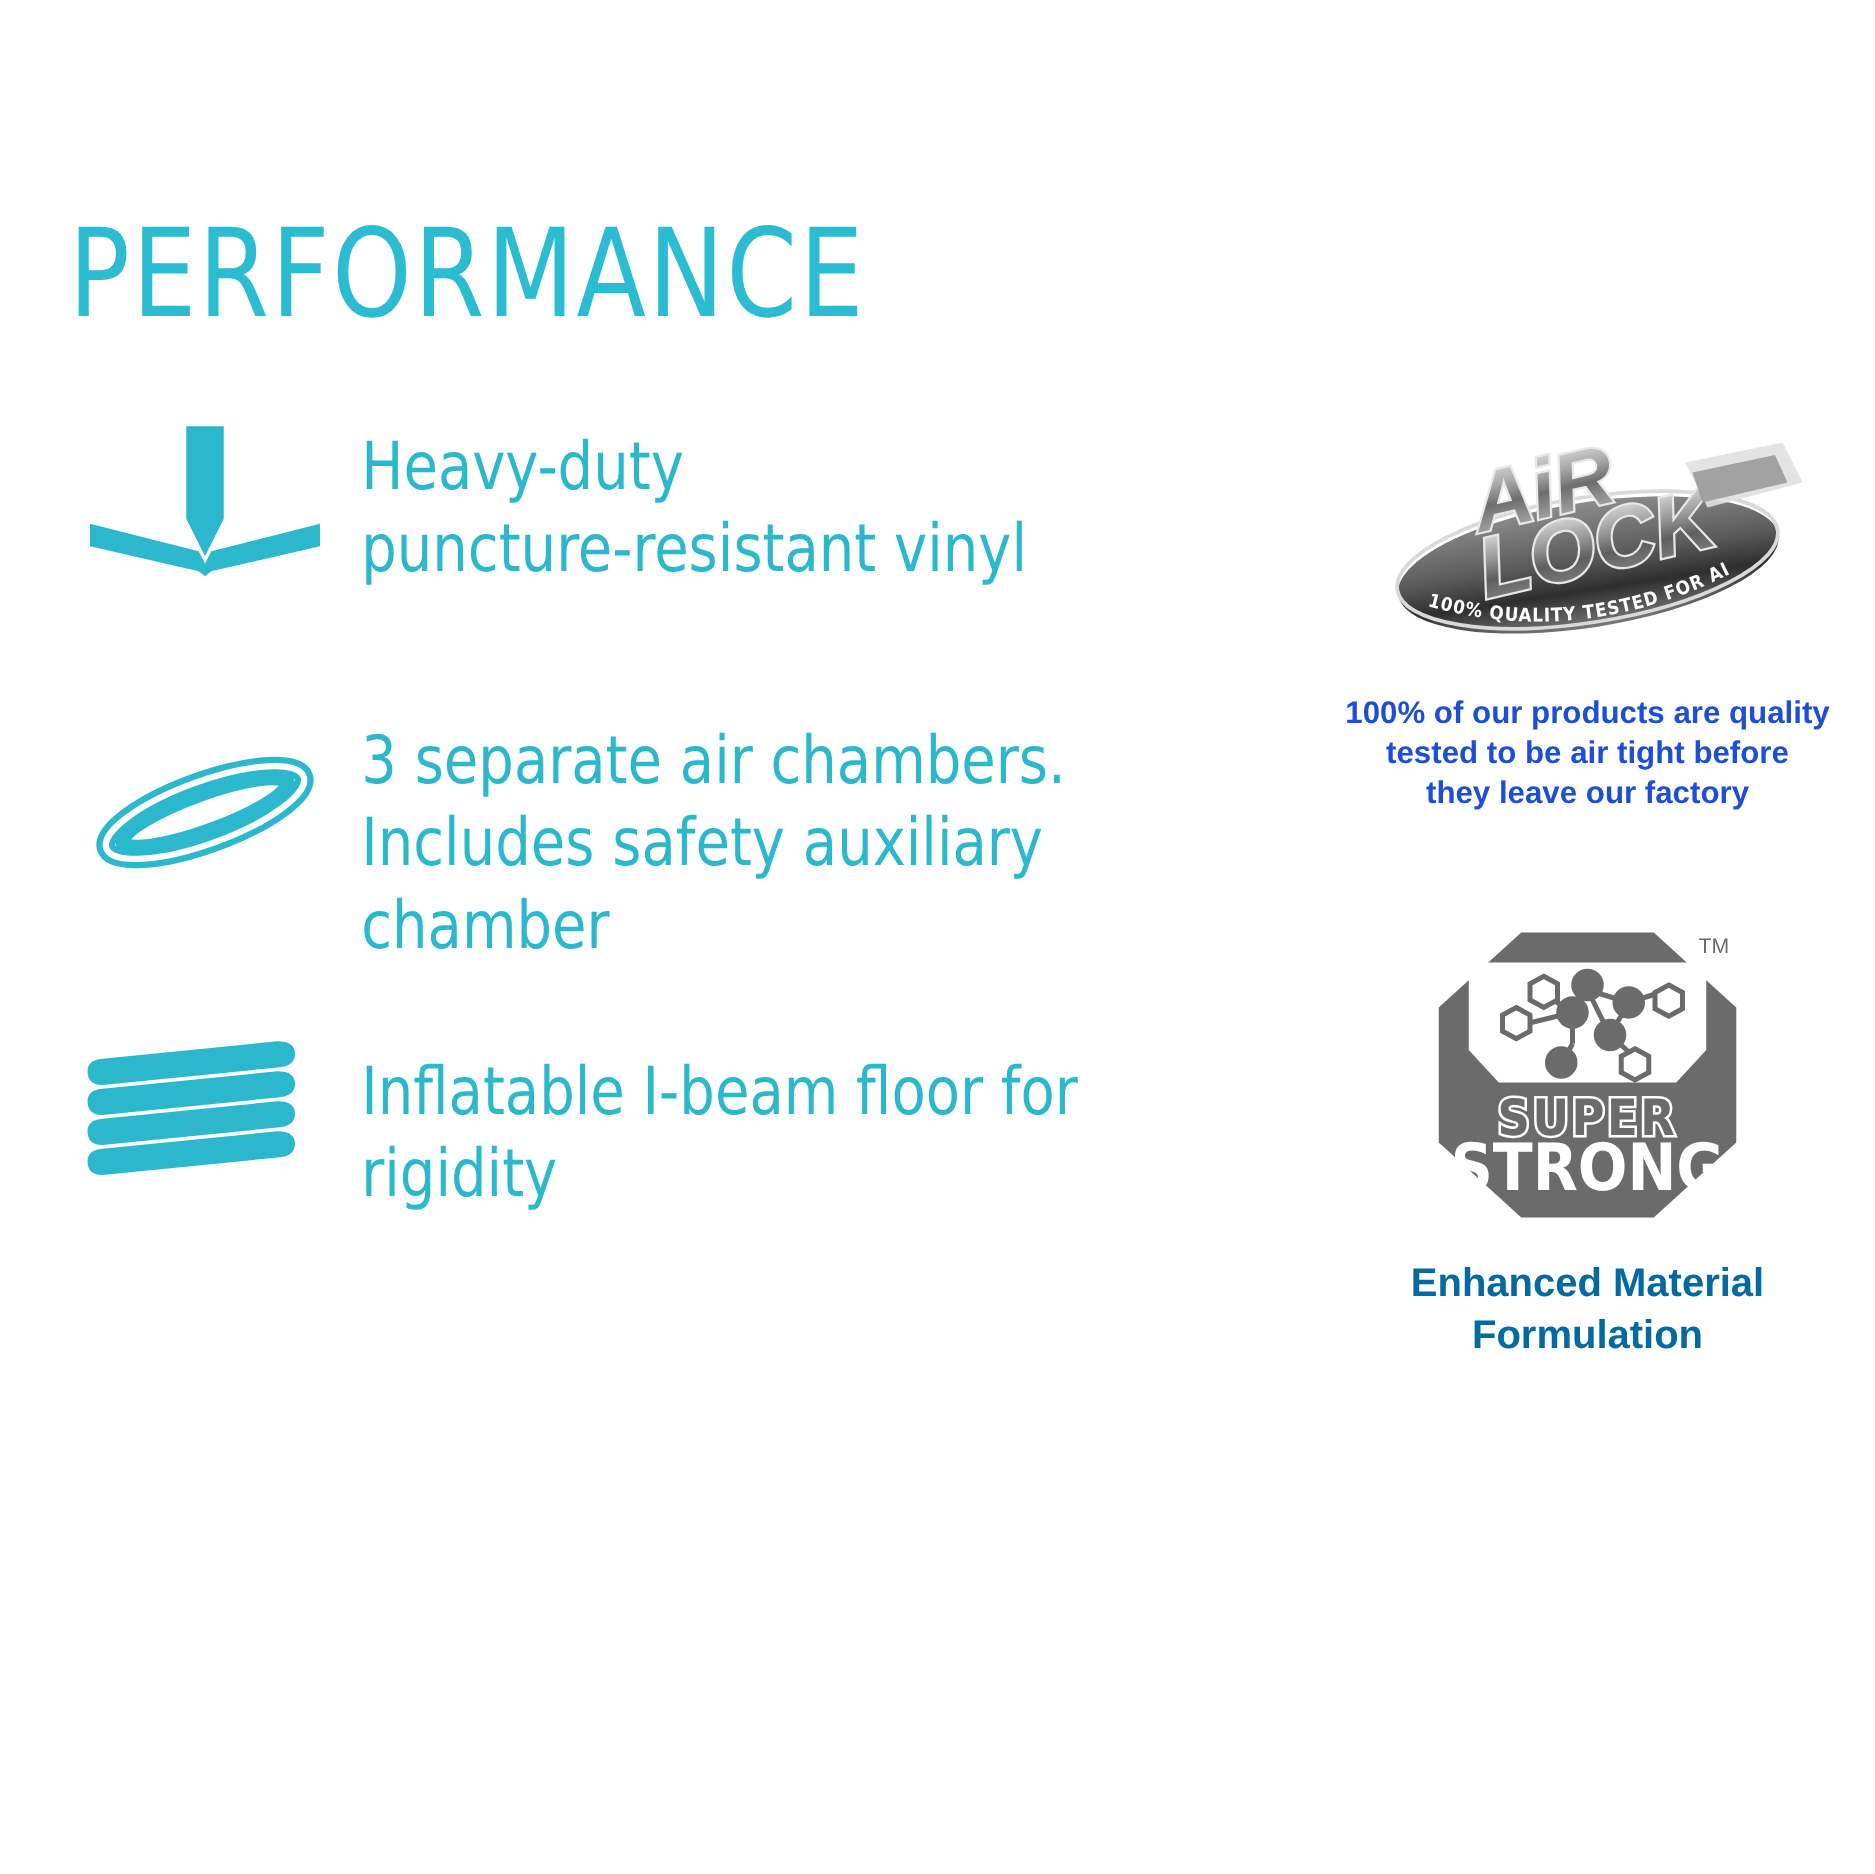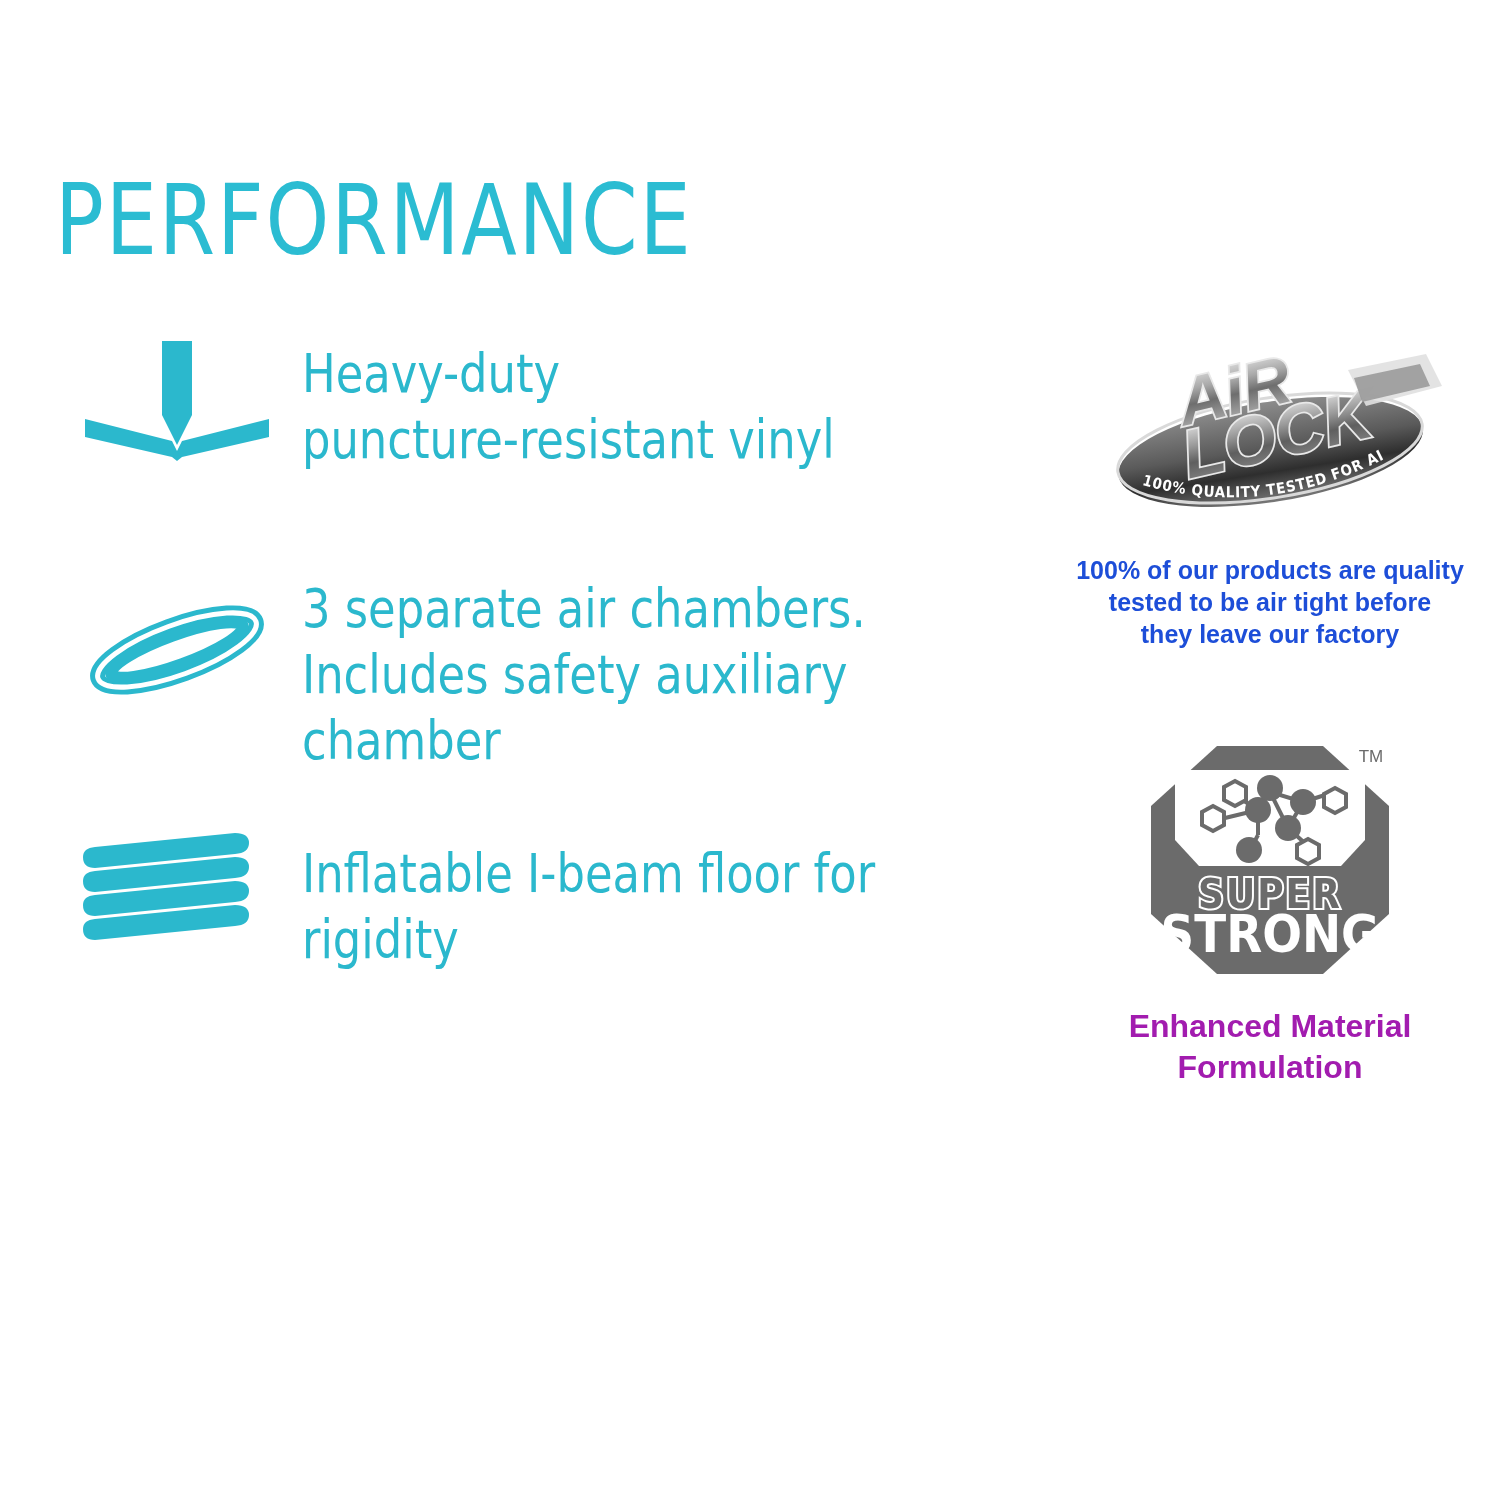--- a/index.html
+++ b/index.html
@@ -35,21 +35,21 @@
     font-weight: 300;
     color: #2bbcd2;
     transform: scaleX(0.92);
     transform-origin: left top;
     white-space: nowrap;
   }
 
   
   .features {
     position: absolute;
-    left: 17px;
+    left: 4px;
     top: 285px;
     width: 1070px;
   }
   .feature-row {
     position: relative;
     height: 235px;
   }
   .feature-icon {
     position: absolute;
     left: 60px;
@@ -103,21 +103,21 @@
     line-height: 32px;
     font-weight: bold;
     color: #1d4ed8;
     white-space: pre-line;
   }
   .badge-caption.wide {
     font-family: "Liberation Sans", sans-serif;
     font-size: 32px;
     line-height: 41px;
     font-weight: bold;
-    color: #a21caf;
+    color: #0369a1;
   }
 </style>
 </head>
 <body>
 
 <div id="page">
 
   <div class="page-title">PERFORMANCE</div>
 
   <div class="features">

